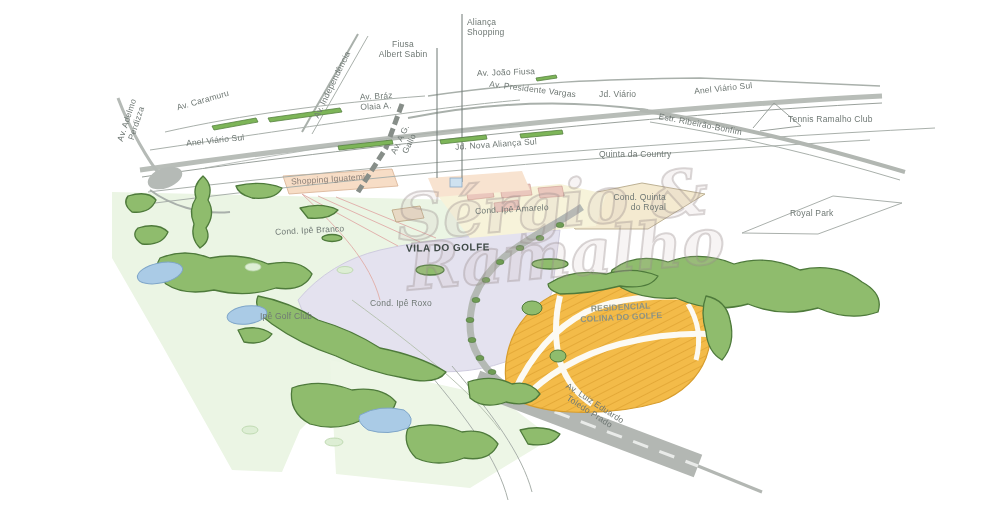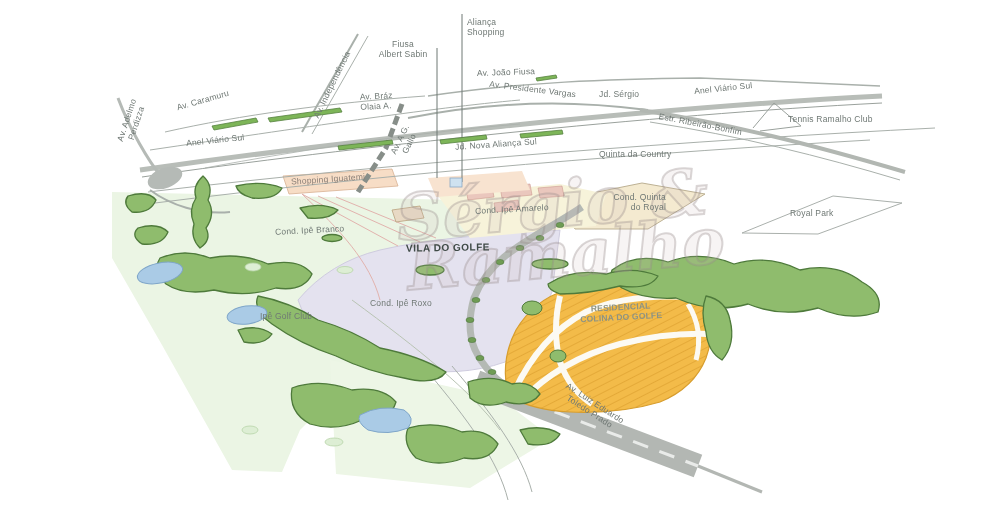--- a/index.html
+++ b/index.html
@@ -199,21 +199,21 @@
   </div>
 
   <div class="lbl center" style="left:372px;top:40px;width:62px;">
     <span>Fiusa</span><br>
     <span>Albert Sabin</span>
   </div>
   <div class="lbl" style="left:467px;top:18px;">
     <span>Aliança</span><br>
     <span>Shopping</span>
   </div>
-  <div class="lbl" style="left:599px;top:90px;">Jd. Sérgio</div>
+  <div class="lbl" style="left:599px;top:90px;">Jd. Viário</div>
   <div class="lbl" style="left:788px;top:115px;">Tennis Ramalho Club</div>
   <div class="lbl" style="left:455px;top:140px;transform:rotate(-4deg);">Jd. Nova Aliança Sul</div>
   <div class="lbl" style="left:599px;top:150px;">Quinta da Country</div>
   <div class="lbl" style="left:291px;top:175px;transform:rotate(-4deg);color:#8a7f77;">Shopping Iguatemi</div>
   <div class="lbl" style="left:790px;top:209px;">Royal Park</div>
   <div class="lbl center" style="left:596px;top:193px;width:70px;text-align:right;">
     <span>Cond. Quinta</span><br>
     <span>do Royal</span>
   </div>
   <div class="lbl" style="left:475px;top:205px;transform:rotate(-3deg);">Cond. Ipê Amarelo</div>

